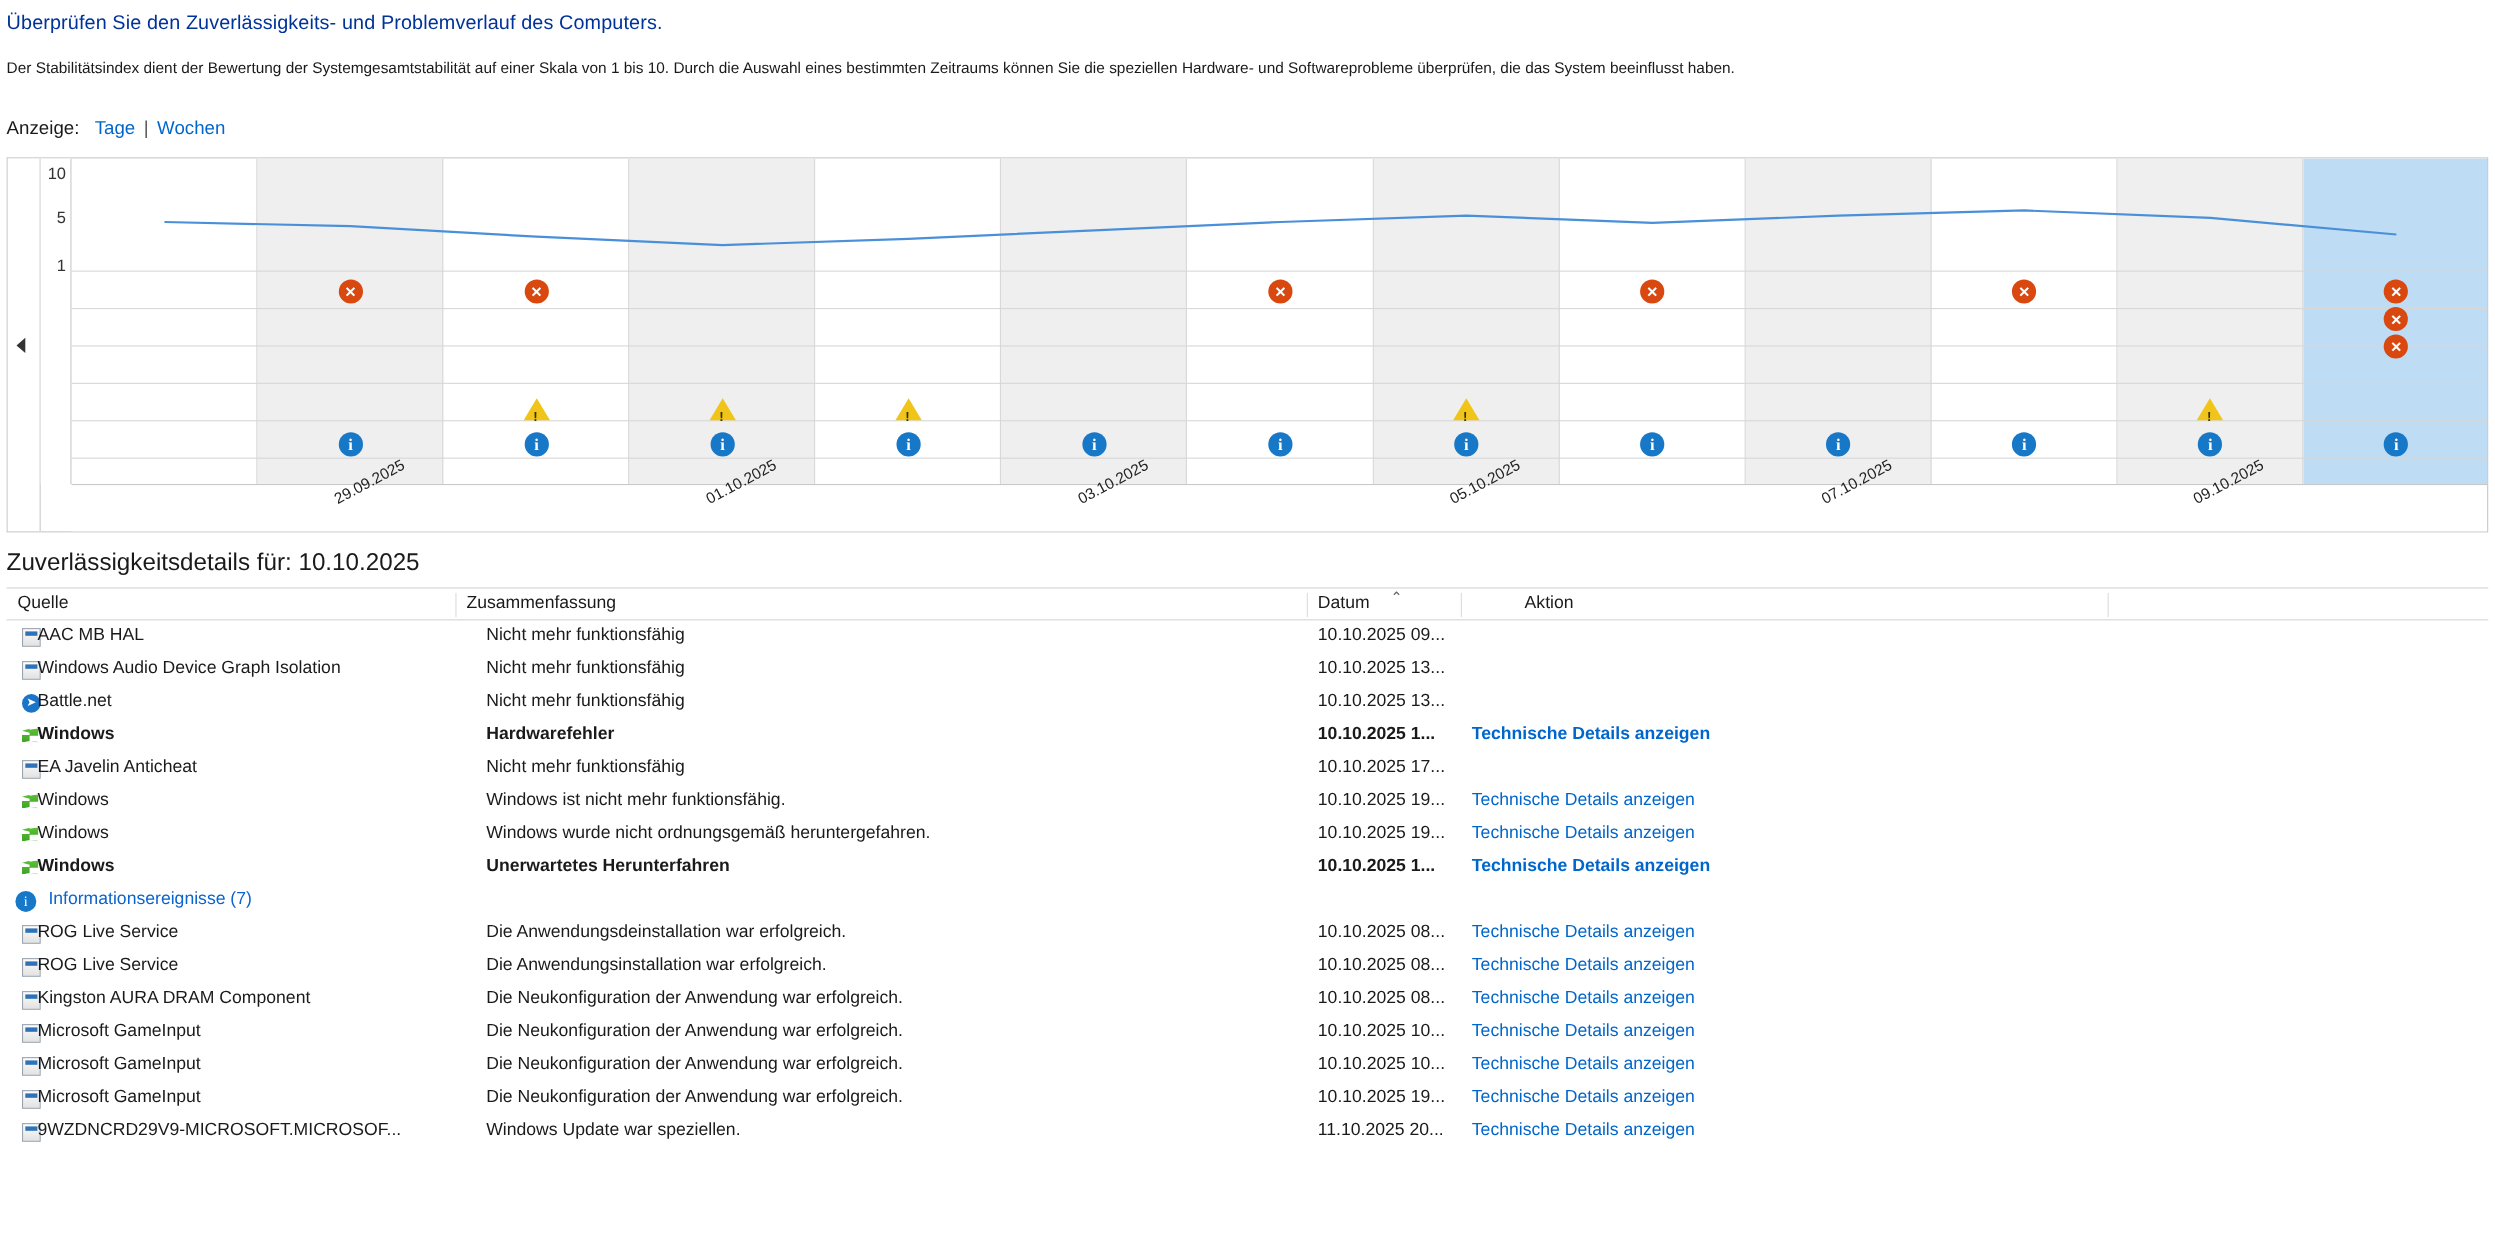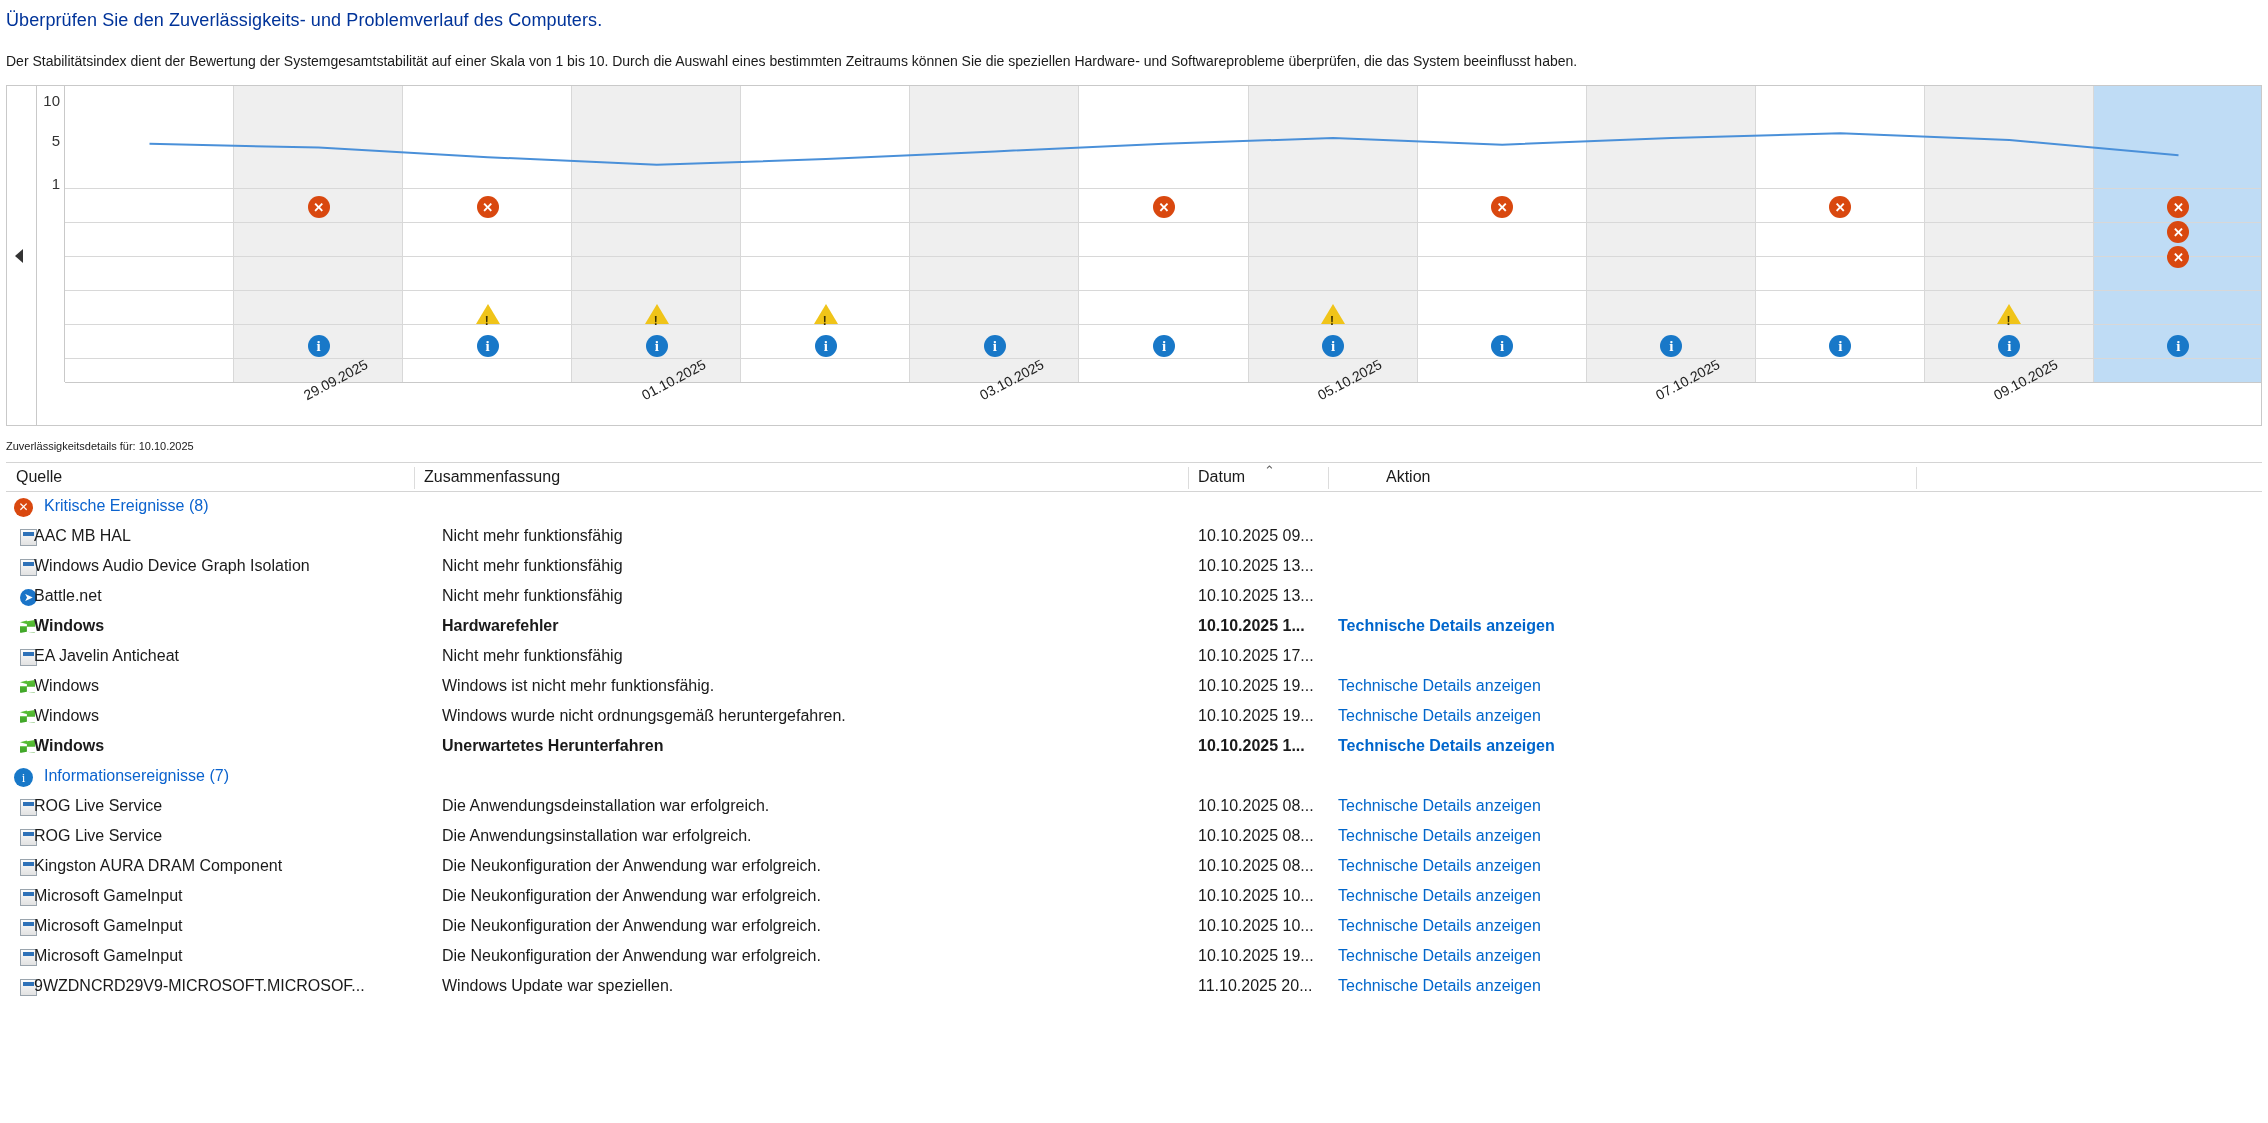--- a/index.html
+++ b/index.html
@@ -163,21 +163,21 @@
     top: 6px;
     font-size: 14px;
     color: #222;
     transform: rotate(-28deg);
     transform-origin: left top;
     white-space: nowrap;
   }
 
   
   .details-title {
-    font-size: 11px;
+    font-size: 22px;
     color: #1a1a1a;
     padding: 14px 0 0 6px;
   }
   .table-head {
     margin: 10px 0 0 6px;
     width: 2256px;
     height: 30px;
     border-top: 1px solid #d4d4d4;
     border-bottom: 1px solid #d4d4d4;
     position: relative;
@@ -286,20 +286,27 @@
   .ico-battle::after { content: "\27A4"; }
 </style>
 </head>
 <body>
 
 <div class="page">
 
   <div class="heading">Überprüfen Sie den Zuverlässigkeits- und Problemverlauf des Computers.</div>
   <div class="subtext">Der Stabilitätsindex dient der Bewertung der Systemgesamtstabilität auf einer Skala von 1 bis 10. Durch die Auswahl eines bestimmten Zeitraums können Sie die speziellen Hardware- und Softwareprobleme überprüfen, die das System beeinflusst haben.</div>
 
+  <div class="display-row">
+    <span class="lbl">Anzeige:</span>
+    <span>&nbsp;</span>
+    <span class="link-blue">Tage</span>
+    <span class="sep">|</span>
+    <span class="link-blue">Wochen</span>
+  </div>
 
   <div class="chart-wrap">
     <div class="chart-left-gutter"></div>
     <div class="collapse-arrow"></div>
 
     <div class="y-axis">
       <div class="y-label" style="top:6px;">10</div>
       <div class="y-label" style="top:46px;">5</div>
       <div class="y-label" style="top:89px;">1</div>
     </div>
@@ -384,24 +391,20 @@
     <div class="th" style="left:418px;">Zusammenfassung</div>
     <div class="th-div" style="left:1182px;"></div>
     <div class="th" style="left:1192px;">Datum</div>
     <div class="sort-caret" style="left:1258px; top:0px;">⌃</div>
     <div class="th-div" style="left:1322px;"></div>
     <div class="th" style="left:1332px;margin-left:48px;">Aktion</div>
     <div class="th-div" style="left:1910px;"></div>
   </div>
 
   <div class="rows" id="rows">
-      <div class="row group">
-        <div class="ico grp ico-crit"></div>
-        <div class="c-source grp">Kritische Ereignisse (8)</div>
-      </div>
       <div class="row">
         <div class="ico ico-app"></div>
         <div class="c-source">AAC MB HAL</div>
         <div class="c-summary">Nicht mehr funktionsfähig</div>
         <div class="c-date">10.10.2025 09...</div>
       </div>
       <div class="row">
         <div class="ico ico-app"></div>
         <div class="c-source">Windows Audio Device Graph Isolation</div>
         <div class="c-summary">Nicht mehr funktionsfähig</div>

